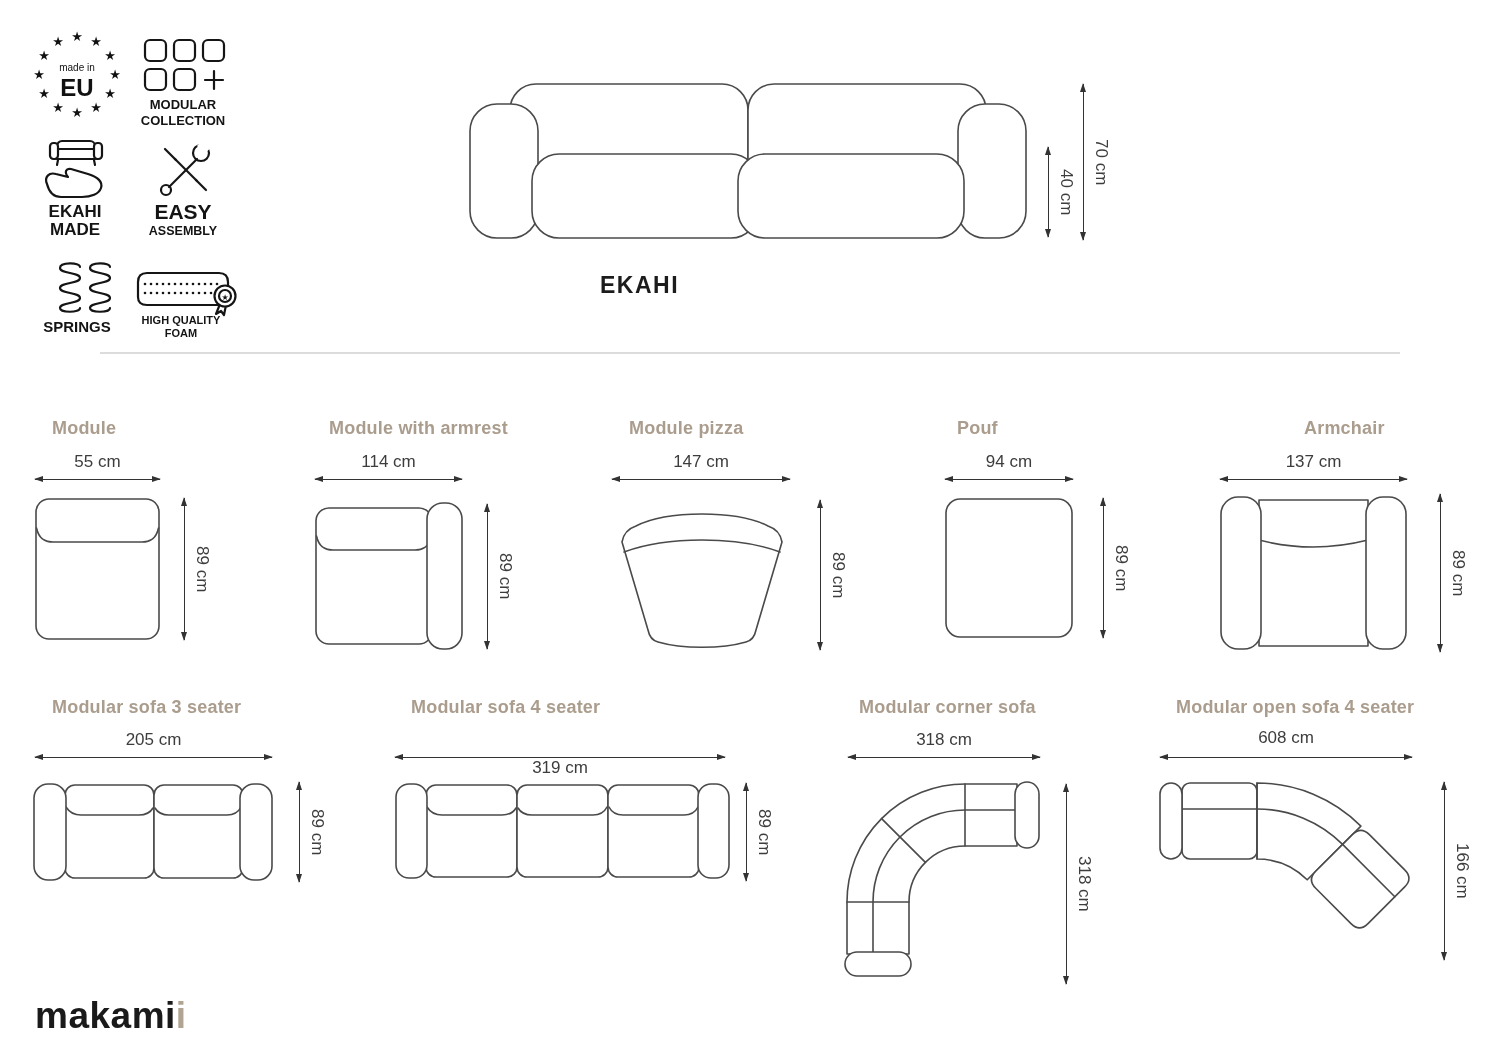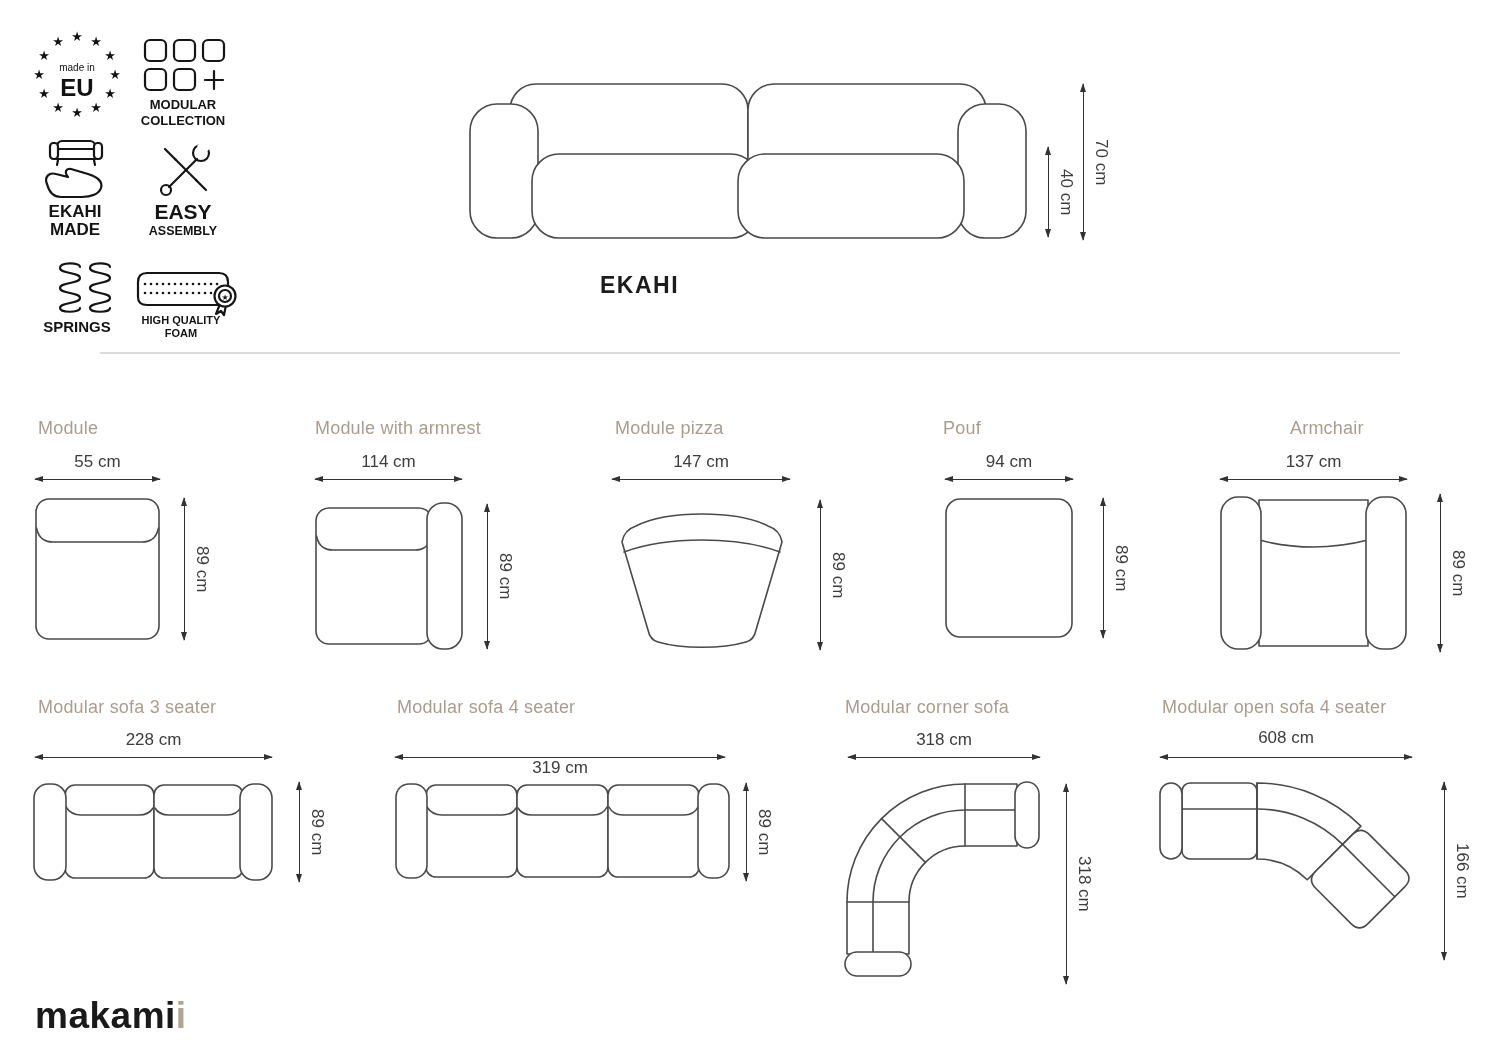--- a/index.html
+++ b/index.html
@@ -1,18 +1,18 @@
 <!DOCTYPE html>
 <html><head>
 <meta charset="utf-8">
 <style>
   html,body{margin:0;padding:0;background:#fff;}
   .sheet{position:relative;width:1500px;height:1061px;background:#ffffff;
          font-family:"Liberation Sans","DejaVu Sans",sans-serif;overflow:hidden;}
-  .title{position:absolute;font-size:18px;font-weight:400;color:#ab9d8e;letter-spacing:.2px;white-space:nowrap;}
+  .title{position:absolute;font-size:18px;font-weight:700;color:#ab9d8e;letter-spacing:.2px;white-space:nowrap;margin-left:14px;}
   .dim{position:absolute;font-size:17px;color:#3d3d3d;text-align:center;white-space:nowrap;}
   .vdim{position:absolute;font-size:17px;color:#3d3d3d;writing-mode:vertical-rl;text-align:center;white-space:nowrap;}
   .h-arrow{position:absolute;height:0;border-top:1.5px solid #333;}
   .h-arrow::before{content:'';position:absolute;left:-1px;top:-4.2px;width:0;height:0;
     border-style:solid;border-width:3.4px 9px 3.4px 0;border-color:transparent #333 transparent transparent;}
   .h-arrow::after{content:'';position:absolute;right:-1px;top:-4.2px;width:0;height:0;
     border-style:solid;border-width:3.4px 0 3.4px 9px;border-color:transparent transparent transparent #333;}
   .v-arrow{position:absolute;width:0;border-left:1.5px solid #333;}
   .v-arrow::before{content:'';position:absolute;top:-1px;left:-4.2px;width:0;height:0;
     border-style:solid;border-width:0 3.4px 9px 3.4px;border-color:transparent transparent #333 transparent;}
@@ -204,21 +204,21 @@
   <svg style="left:1220px;top:494px;" width="187" height="158" viewBox="0 0 187 158">
     <rect class="ln" x="39" y="6" width="109" height="146"></rect>
     <path class="ln2" d="M39,46 Q93,60 148,46"></path>
     <rect class="ln" x="1" y="3" width="40" height="152" rx="17"></rect>
     <rect class="ln" x="146" y="3" width="40" height="152" rx="17"></rect>
   </svg>
   <div class="v-arrow" style="left:1440px;top:494px;height:158px;"></div>
   <div class="vdim" style="left:1448px;top:494px;height:158px;">89 cm</div>
 
   <div class="title" style="left:38px;top:697px;">Modular sofa 3 seater</div>
-  <div class="dim" style="left:35px;top:730px;width:237px;">228 cm</div>
+  <div class="dim" style="left:35px;top:730px;width:237px;">205 cm</div>
   <div class="h-arrow" style="left:35px;top:757px;width:237px;"></div>
   <svg style="left:33px;top:782px;" width="240" height="100" viewBox="0 0 240 100">
     <rect class="ln" x="32" y="3" width="89" height="93" rx="10"></rect>
     <rect class="ln" x="121" y="3" width="89" height="93" rx="10"></rect>
     <path class="ln2" d="M33,25 Q38,33 48,33 L106,33 Q116,33 120,26"></path>
     <path class="ln2" d="M122,26 Q126,33 136,33 L194,33 Q204,33 208,25"></path>
     <rect class="ln" x="1" y="2" width="32" height="96" rx="14"></rect>
     <rect class="ln" x="207" y="2" width="32" height="96" rx="14"></rect>
   </svg>
   <div class="v-arrow" style="left:299px;top:782px;height:100px;"></div>

